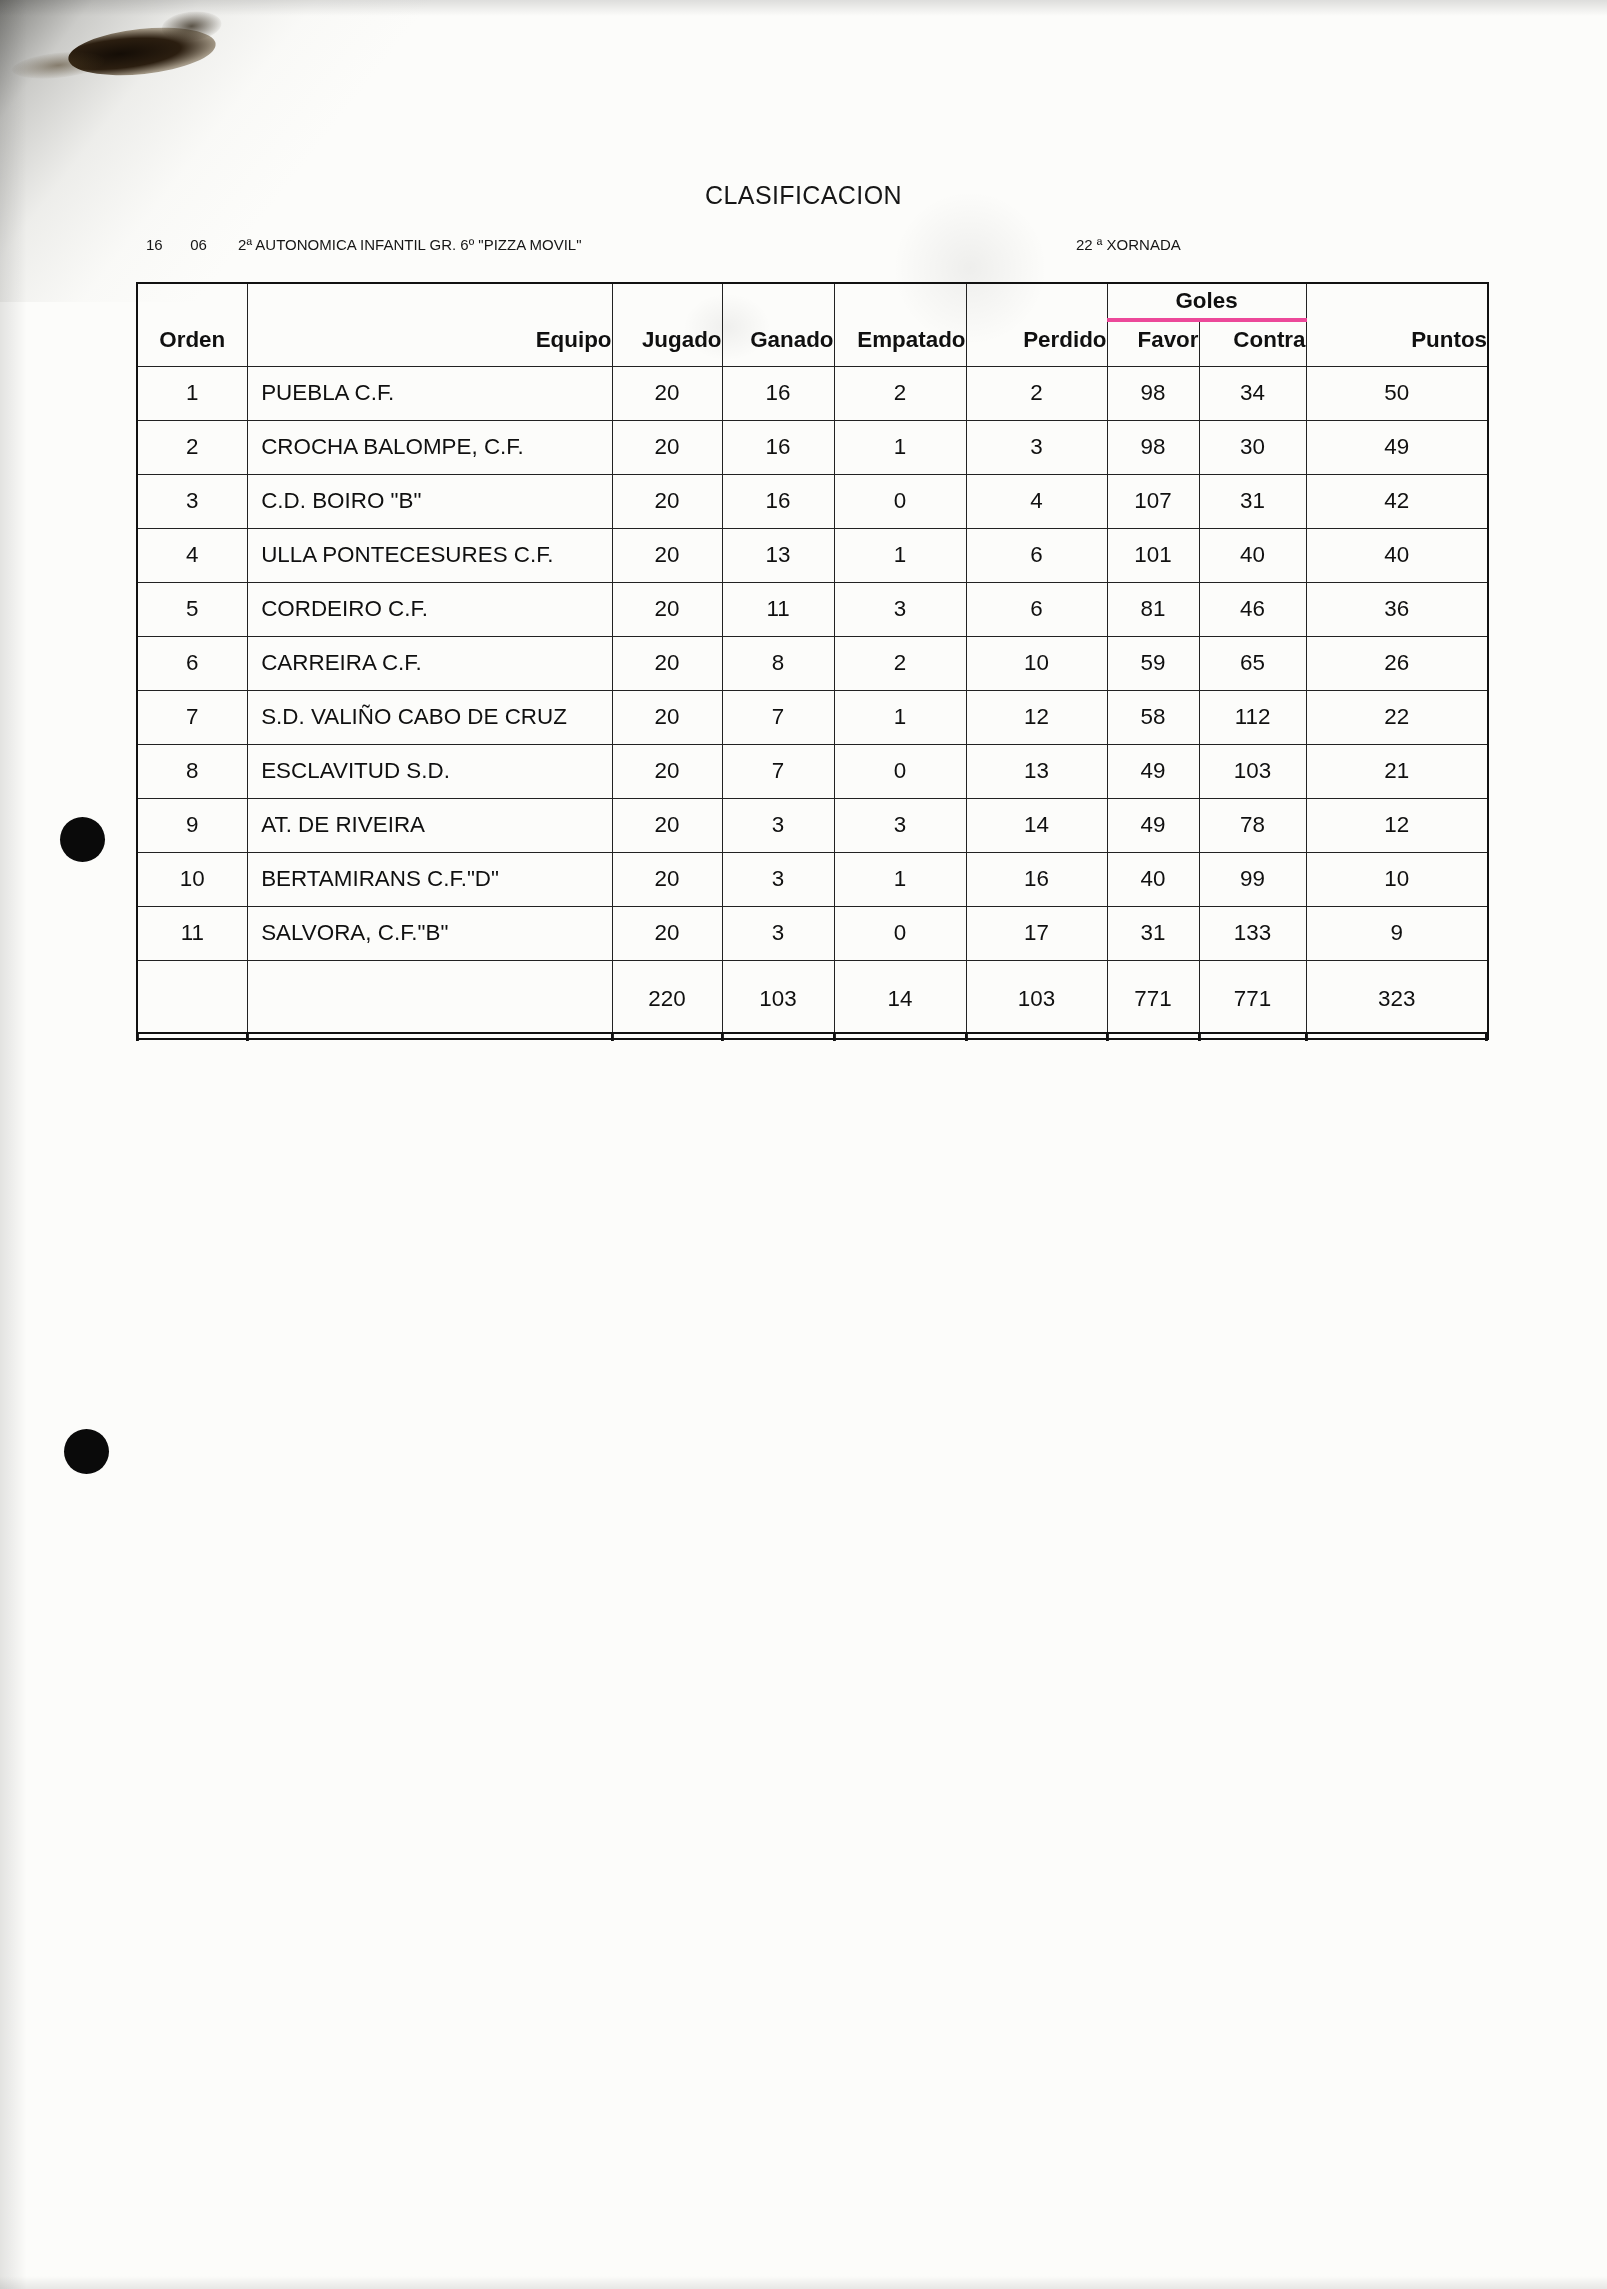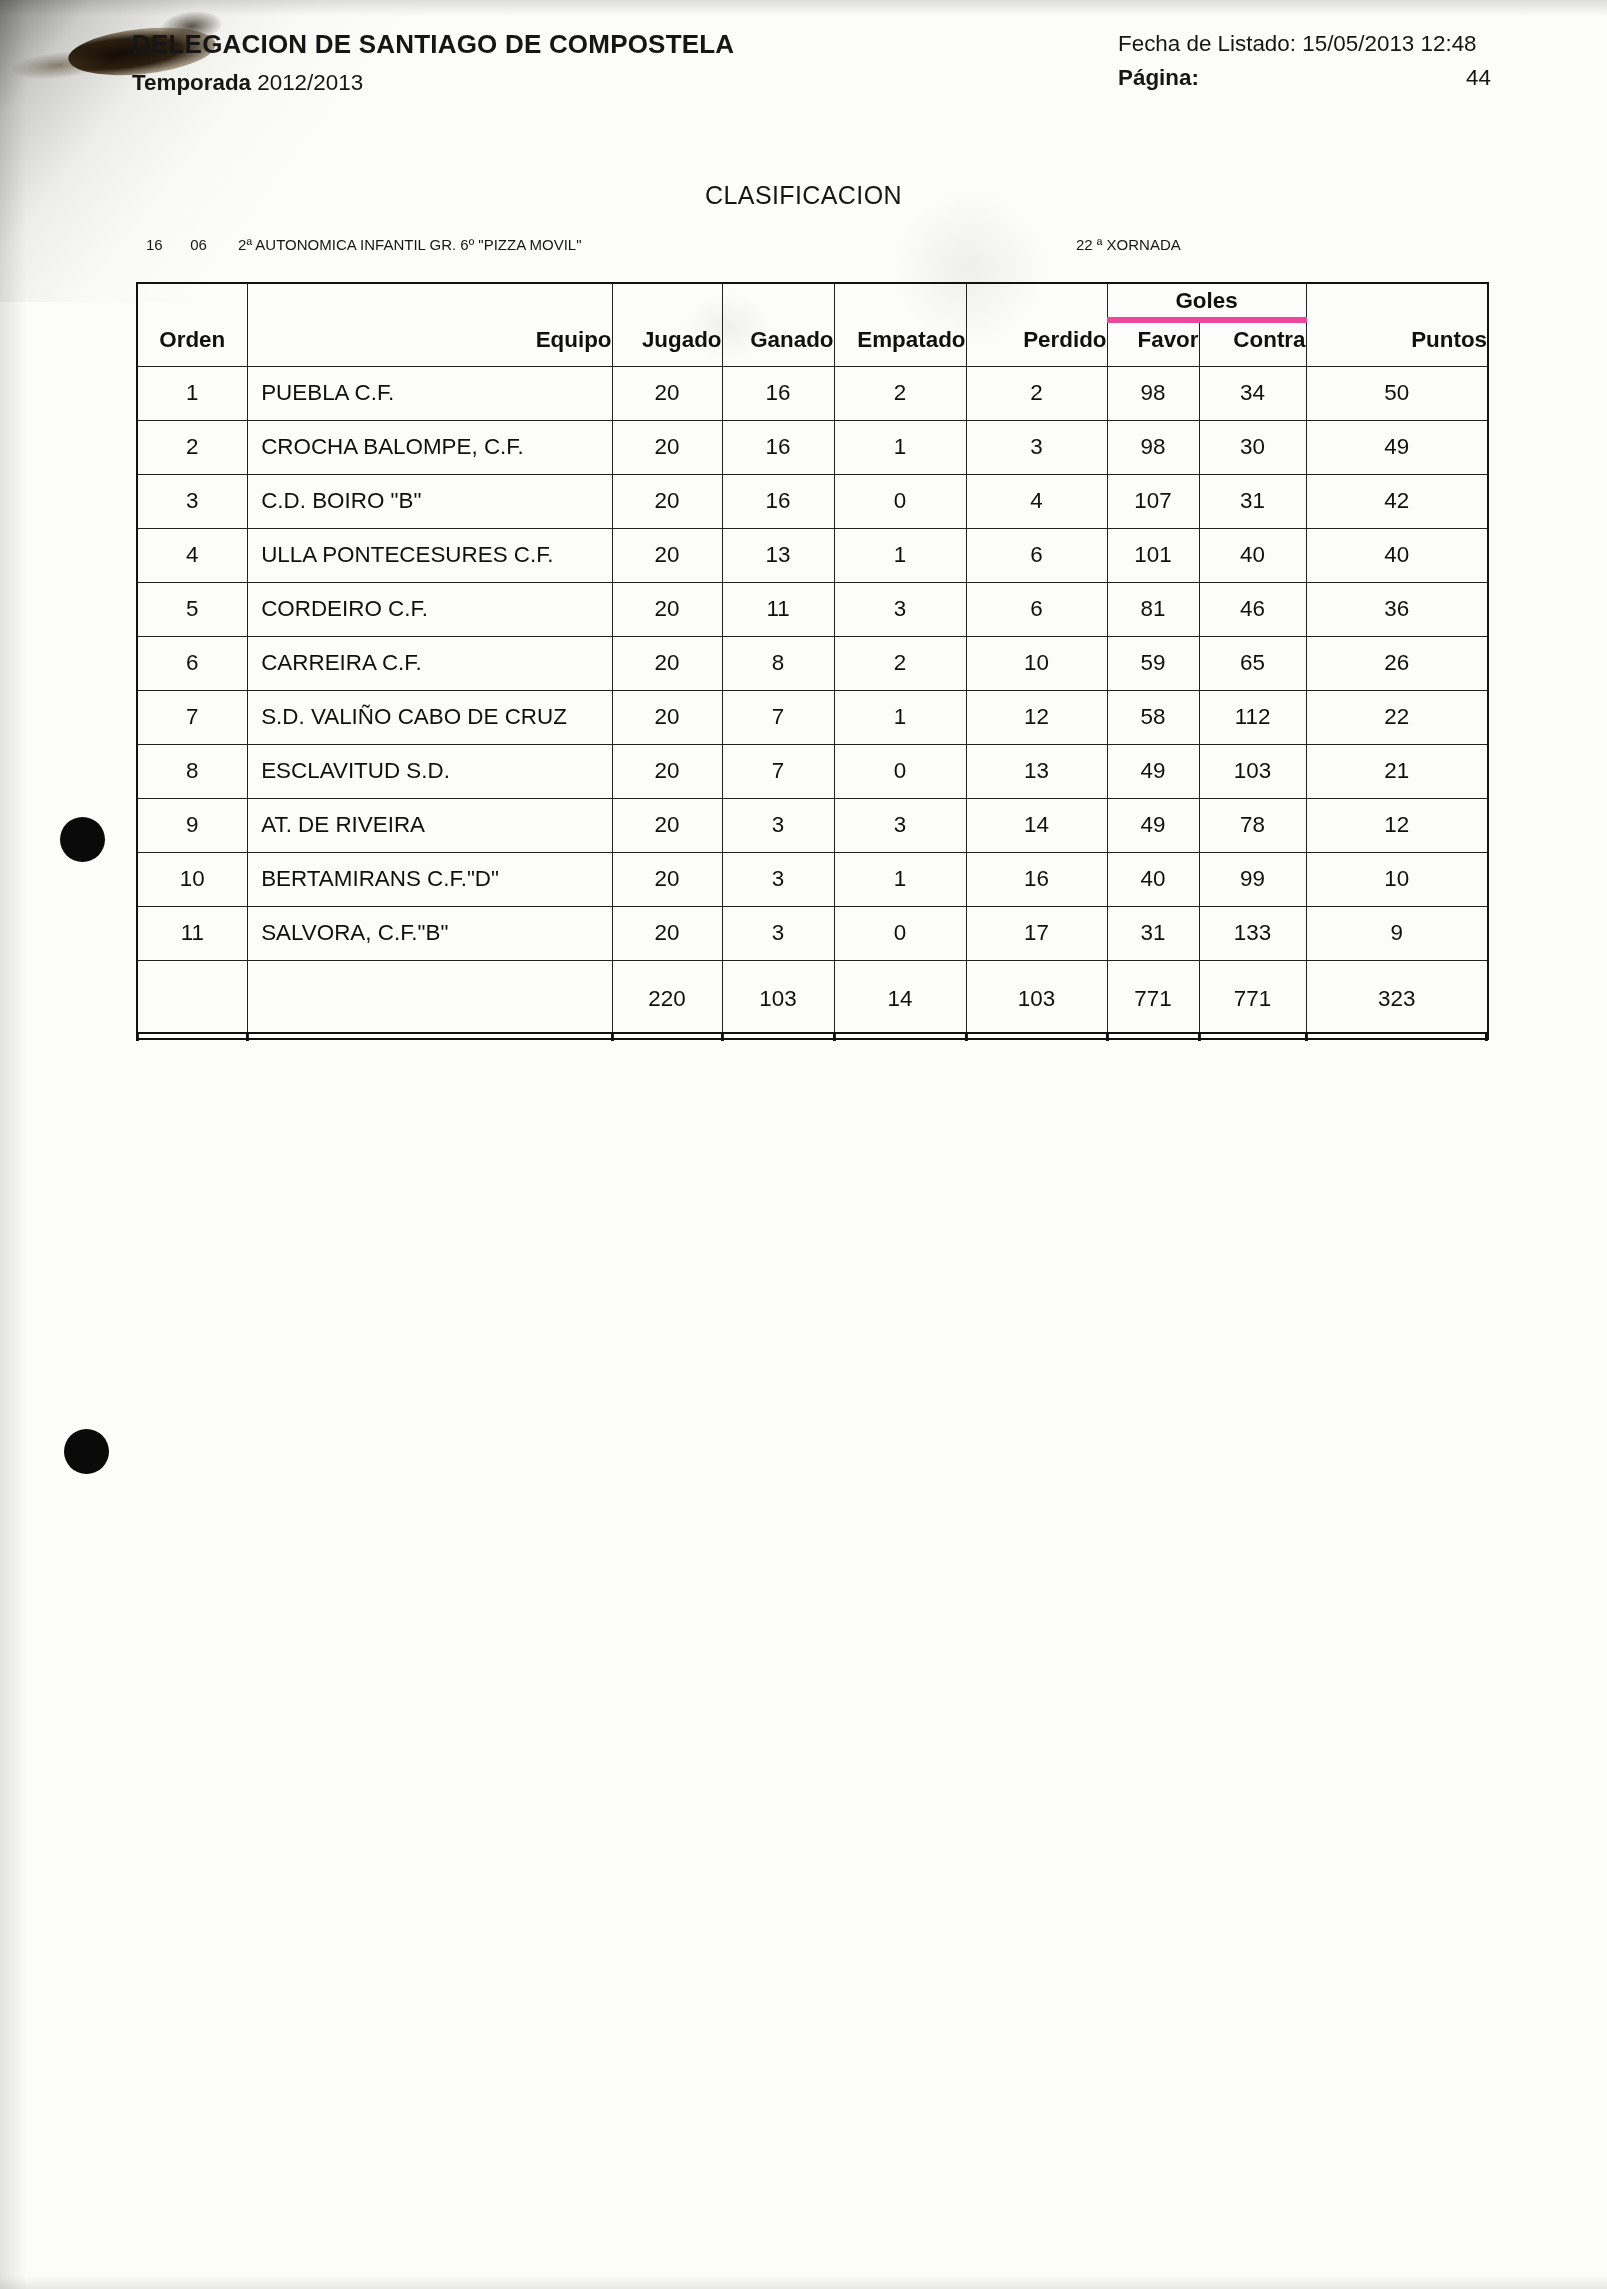--- a/index.html
+++ b/index.html
@@ -92,21 +92,21 @@
   thead th {
     font-weight:bold; text-align:right;
     vertical-align:bottom; padding:0 0 12.7px 7.8px;
     border-bottom:2.9px solid #111;
   }
   thead th.orden-h { text-align:center; padding-left:0; }
   thead th.equipo-h { padding-left:13.7px; }
   thead th.goles-h {
     text-align:center; vertical-align:middle;
     padding:2px 0 2px 0;
-    border-bottom:6px solid #ec4899;
+    border-bottom:4px solid #ec4899;
   }
   tbody tr { height:54px; }
   tbody td { text-align:center; vertical-align:middle; }
   tbody td.team { text-align:left; padding-left:13.7px; }
   tr.totals { height:79px; }
 
   
   .next-edge {
     position:absolute; left:136px; top:1032px; width:1352px; height:8.8px;
     border-top:2.9px solid #111;
@@ -128,37 +128,20 @@
   <div class="corner-shade"></div>
   <div class="top-shade"></div>
   <div class="left-shade"></div>
   <div class="bottom-shade"></div>
   <div class="smudge"></div>
   <div class="noise noise-1"></div>
   <div class="noise noise-2"></div>
   <div class="hole hole-1"></div>
   <div class="hole hole-2"></div>
 
-  <div class="doc-header">
-    <div class="org">DELEGACION DE SANTIAGO DE COMPOSTELA</div>
-    <div class="season">
-      <span class="b">Temporada</span>
-      <span>2012/2013</span>
-    </div>
-    <div class="header-right">
-      <div class="fecha">
-        <span>Fecha de Listado:</span>
-        <span>15/05/2013 12:48</span>
-      </div>
-      <div class="pagina">
-        <span class="b">Página:</span>
-        <span>44</span>
-      </div>
-    </div>
-  </div>
 
   <div class="title">CLASIFICACION</div>
 
   <div class="competition">
     <span class="code-a">16</span>
     <span class="code-b">06</span>
     <span class="name">2ª AUTONOMICA INFANTIL GR. 6º "PIZZA MOVIL"</span>
     <span class="matchday">22 ª XORNADA</span>
   </div>
 

